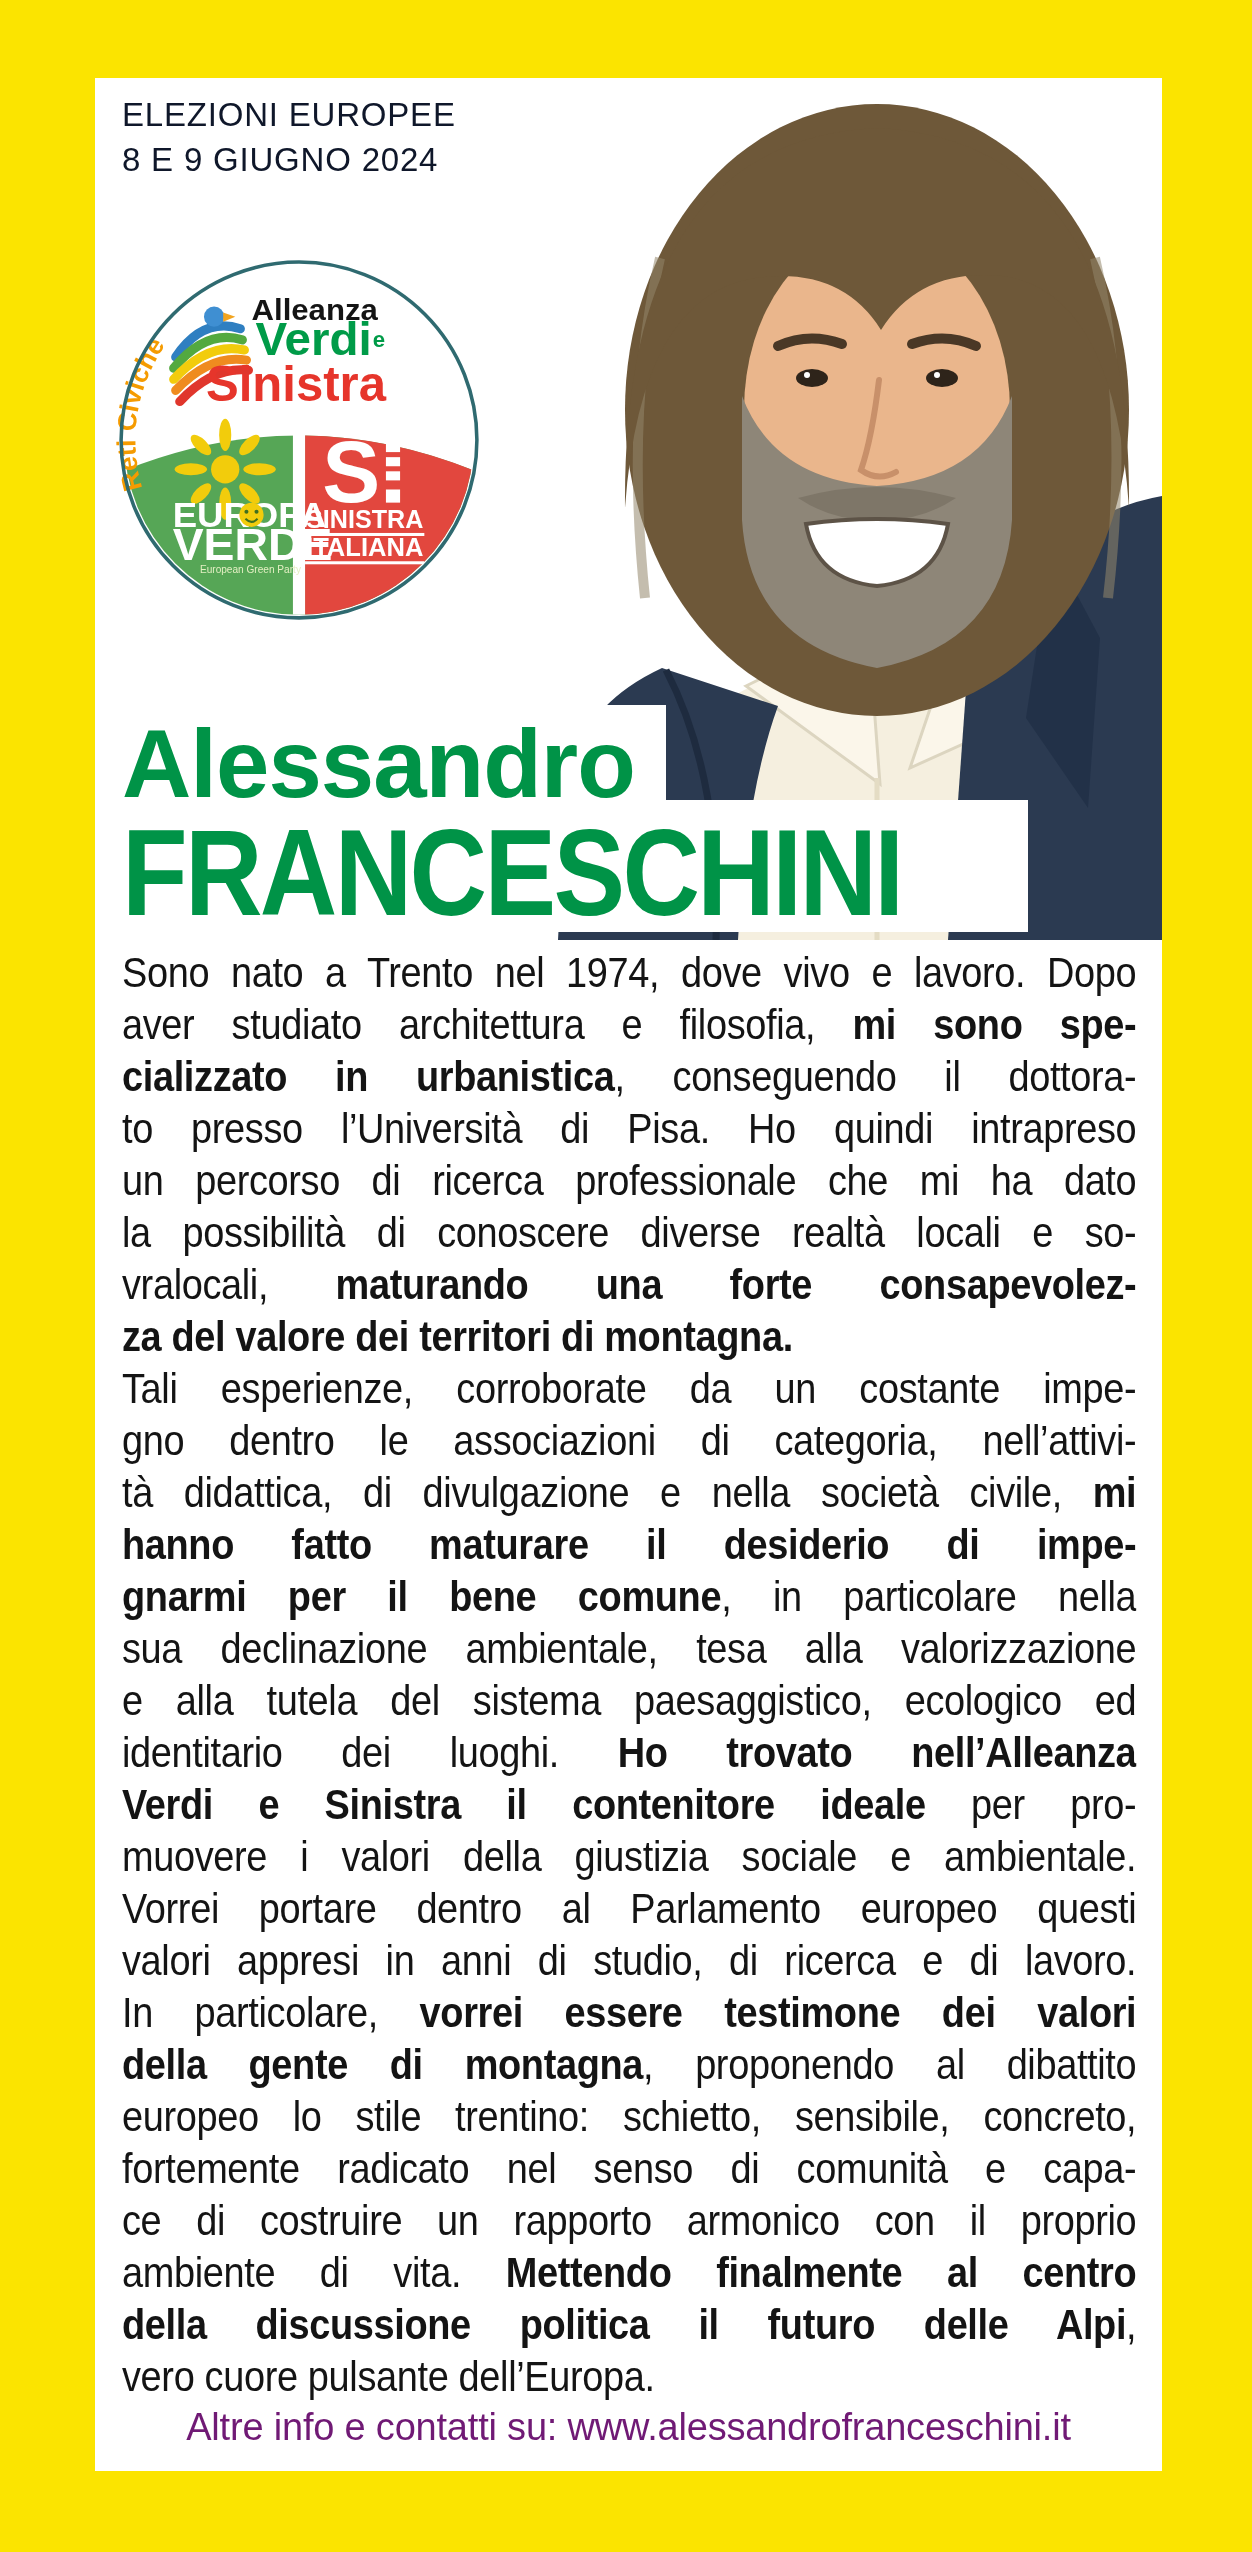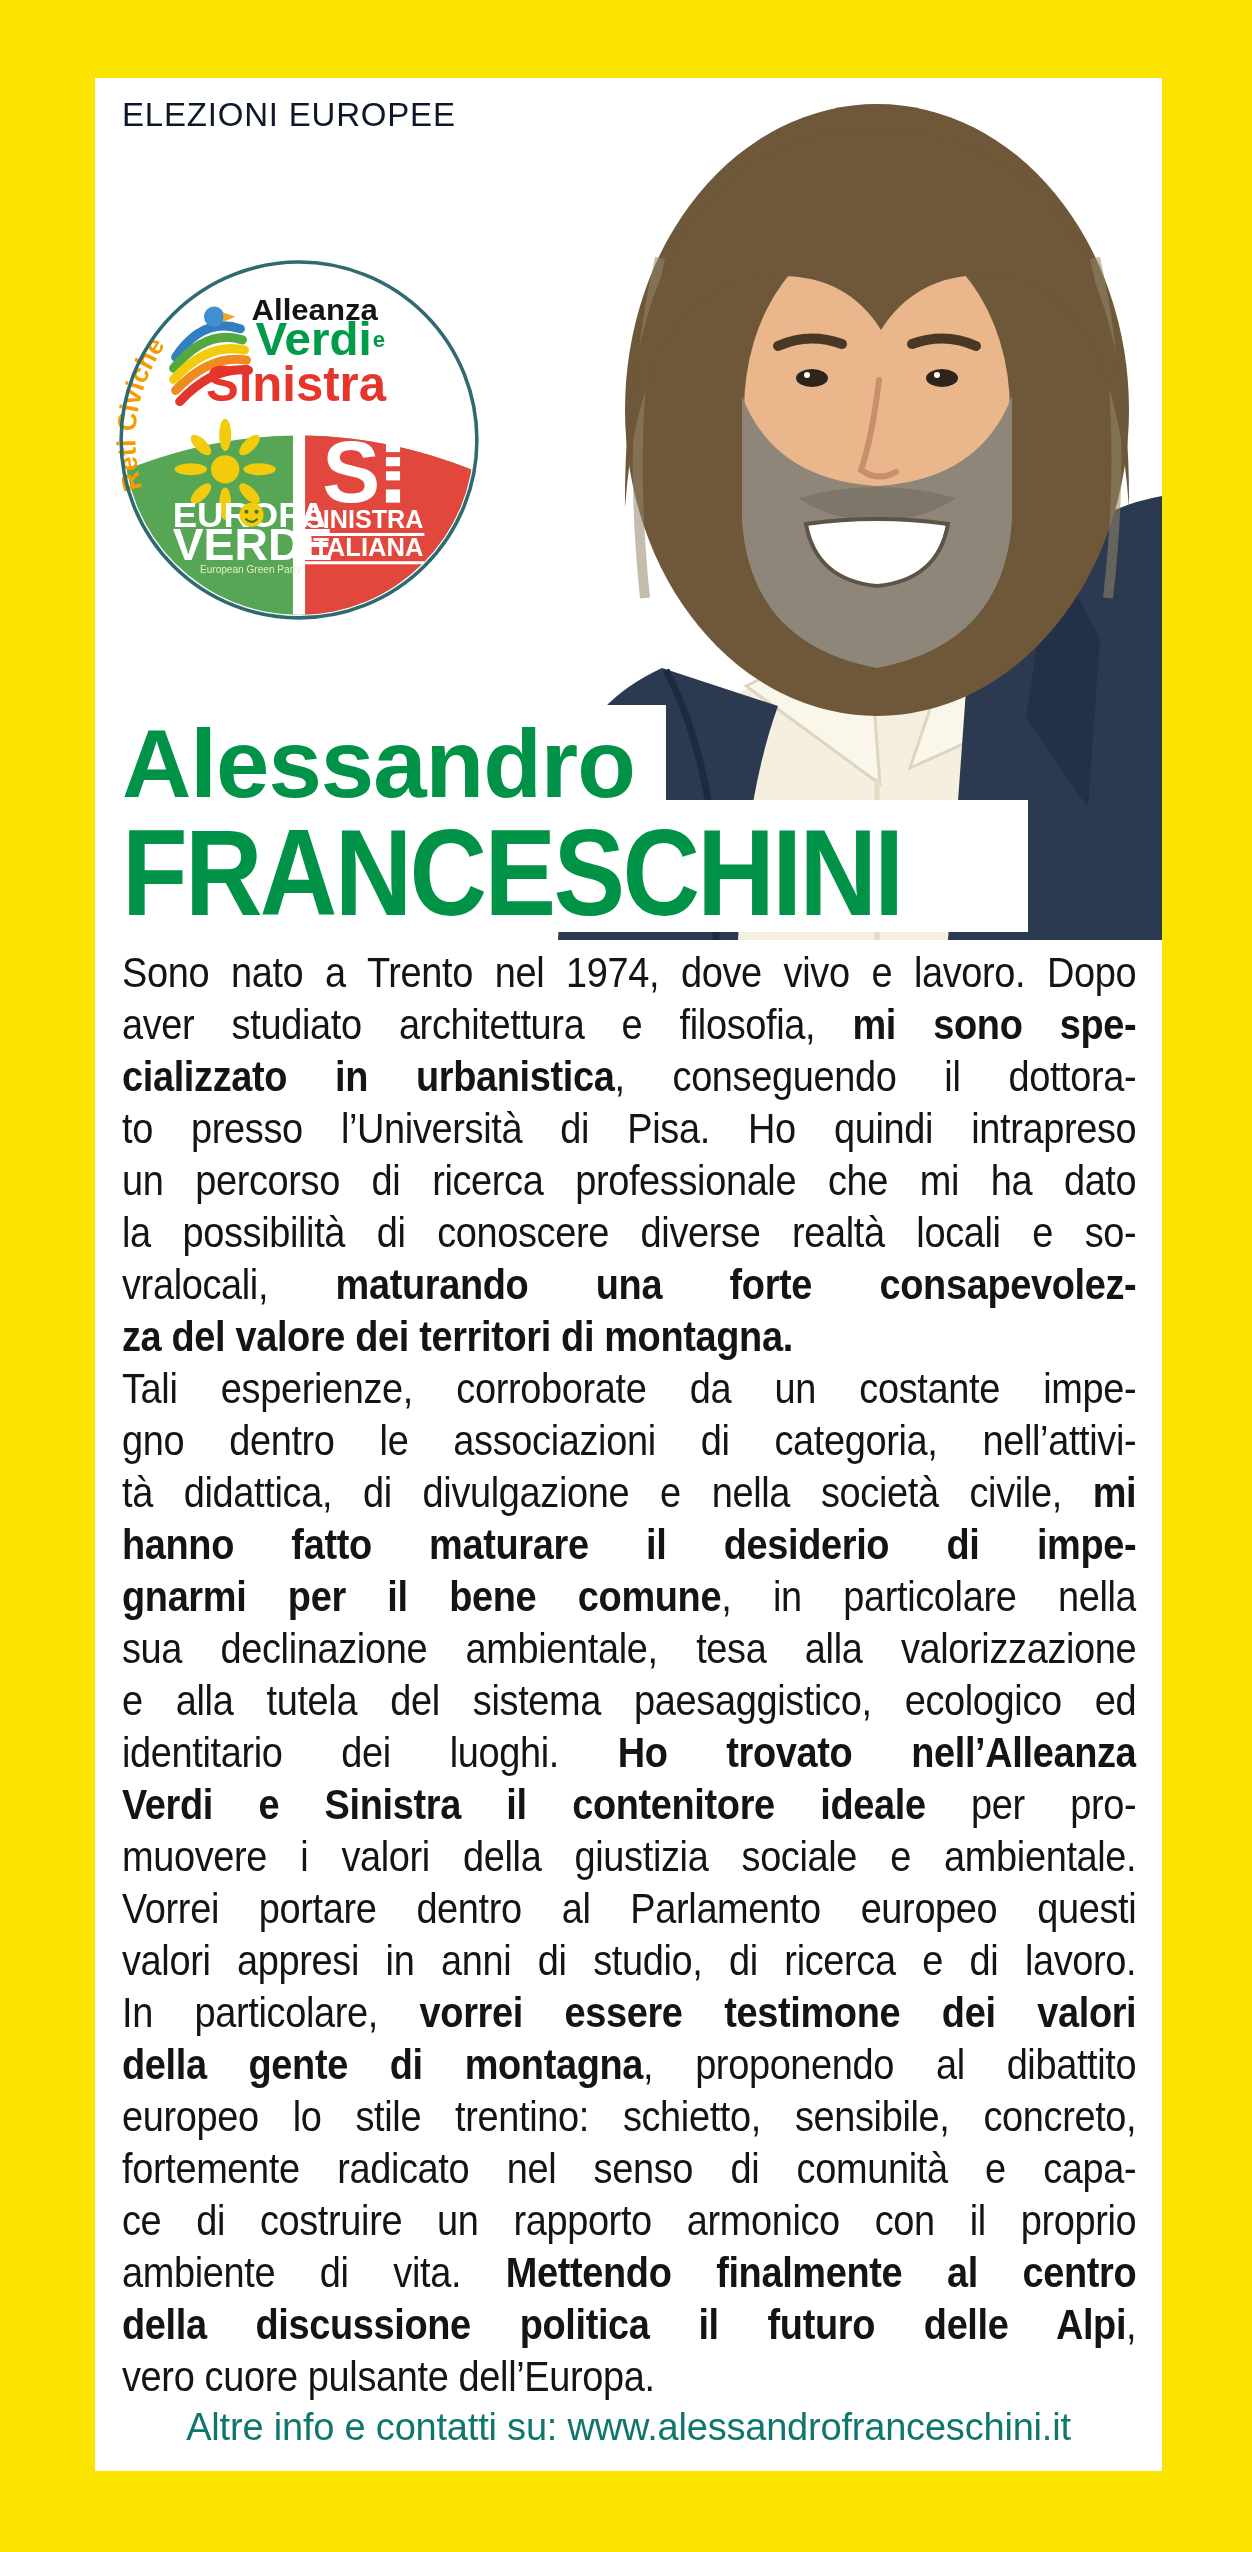--- a/index.html
+++ b/index.html
@@ -18,21 +18,21 @@
   .last-name{position:absolute;left:122px;top:812px;font-size:122px;font-weight:700;
              color:#009347;letter-spacing:-3px;line-height:1;transform:scaleX(0.88);
              transform-origin:0 0;white-space:nowrap;}
   .bio{position:absolute;left:122px;top:946px;width:1150px;transform:scaleX(0.882);
        transform-origin:0 0;color:#141414;}
   .line{font-size:43px;line-height:52px;height:52px;overflow:hidden;
         text-align:justify;text-align-last:justify;letter-spacing:-0.4px;}
   .line.short{text-align-last:left;}
   .b{font-weight:700;}
   .footer{position:absolute;left:95px;top:2406px;width:1067px;text-align:center;
-          font-size:38px;color:#0f766e;letter-spacing:-0.2px;}
+          font-size:38px;color:#701a75;letter-spacing:-0.2px;}
 </style>
 </head>
 <body>
 
 <div class="page">
   <div class="panel"></div>
 
   <svg class="portrait" viewBox="0 0 722 862">
     <rect x="0" y="0" width="722" height="862" fill="#FFFFFF"></rect>
 
@@ -63,20 +63,21 @@
     <circle cx="497" cy="297" r="3" fill="#FFFFFF"></circle>
     <path d="M 439,302 Q 432,360 421,392 Q 438,404 456,394" stroke="#C8906A" stroke-width="6" fill="none" stroke-linecap="round"></path>
 
     <path d="M 302,318 L 302,442 Q 310,566 437,590 Q 564,566 572,442 L 572,318 Q 540,402 437,408 Q 334,402 302,318 Z" fill="#8E8678"></path>
     <path d="M 358,420 Q 437,398 516,420 Q 480,444 437,442 Q 394,444 358,420 Z" fill="#7E7668"></path>
     <path d="M 366,446 Q 437,436 508,446 Q 498,502 437,508 Q 376,502 366,446 Z" fill="#FFFFFF" stroke="#5D5347" stroke-width="4"></path>
   </svg>
 
   <div class="header">
     <div>ELEZIONI EUROPEE</div>
+    <div>8 E 9 GIUGNO 2024</div>
   </div>
 
   <svg class="logo" viewBox="0 0 360 370">
     <circle cx="180" cy="182" r="176" fill="#FFFFFF"></circle>
     <defs>
       <clipPath id="logoclip">
           <circle cx="180" cy="182" r="173"></circle>
         </clipPath>
       <clipPath id="rightclip">
           <rect x="186" y="0" width="174" height="370"></rect>

